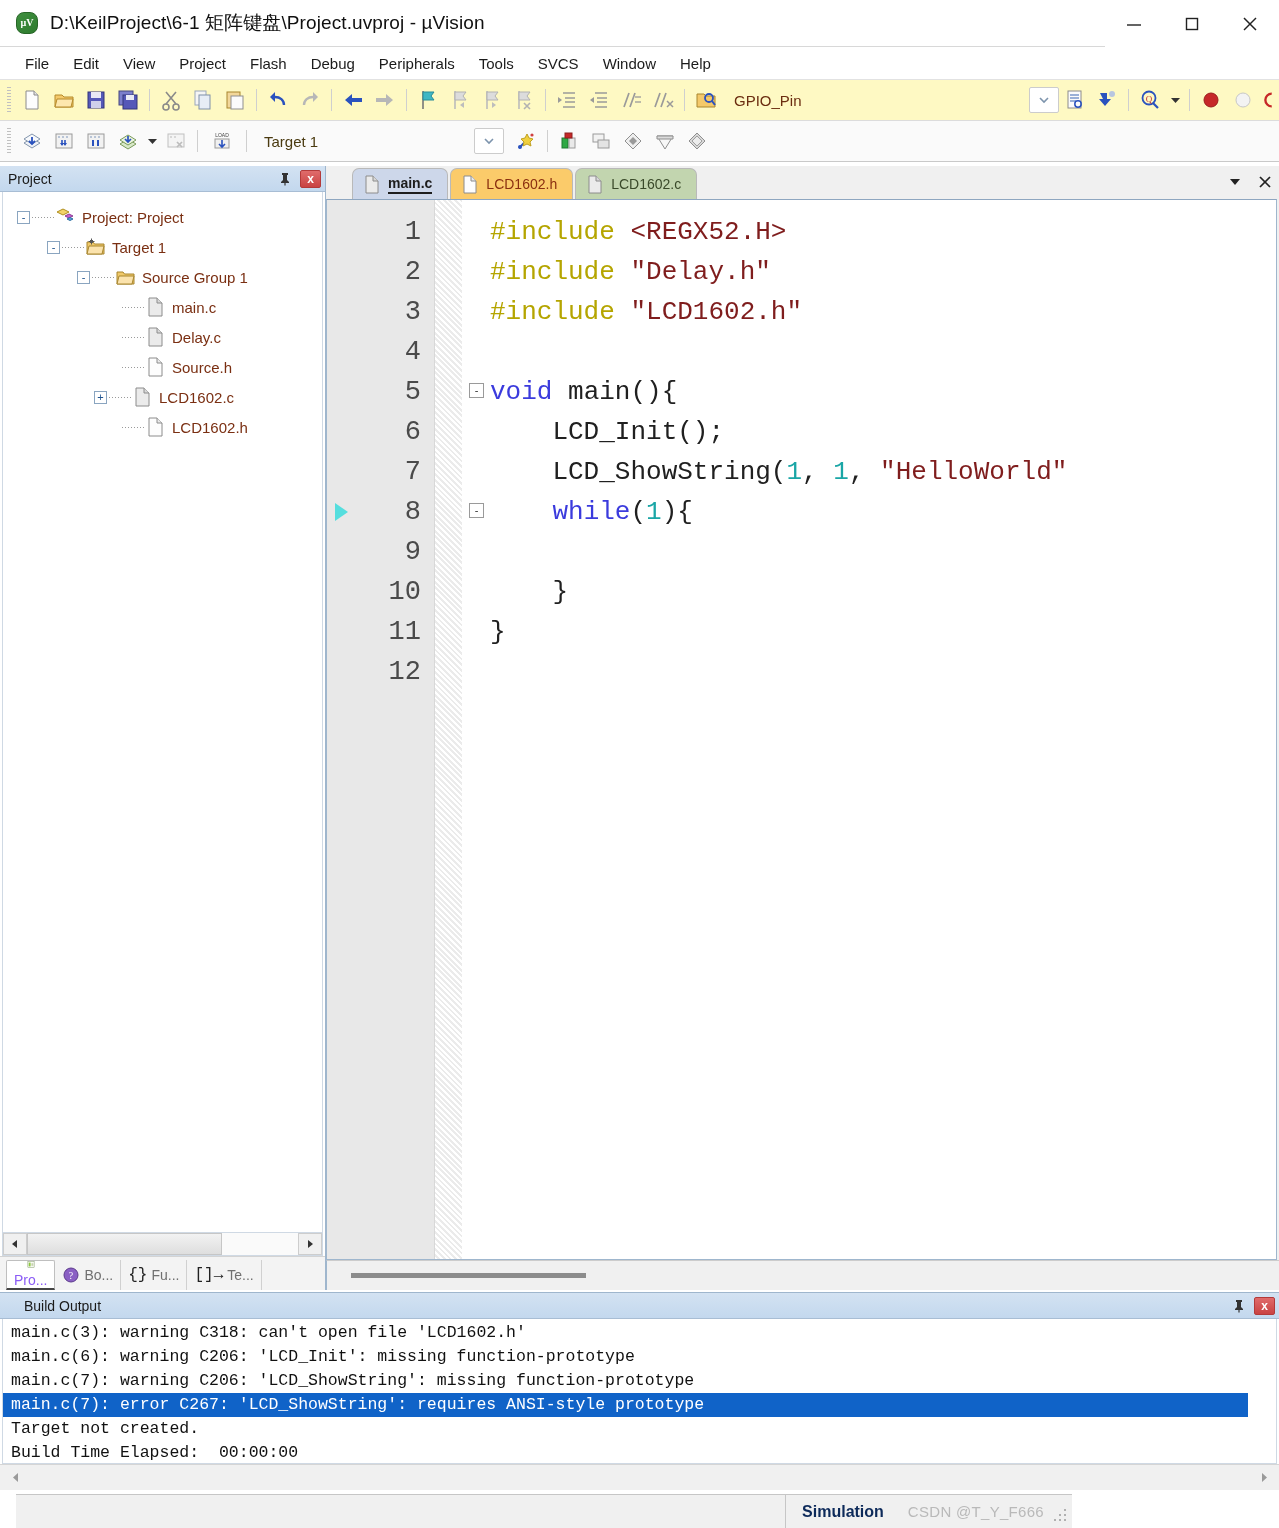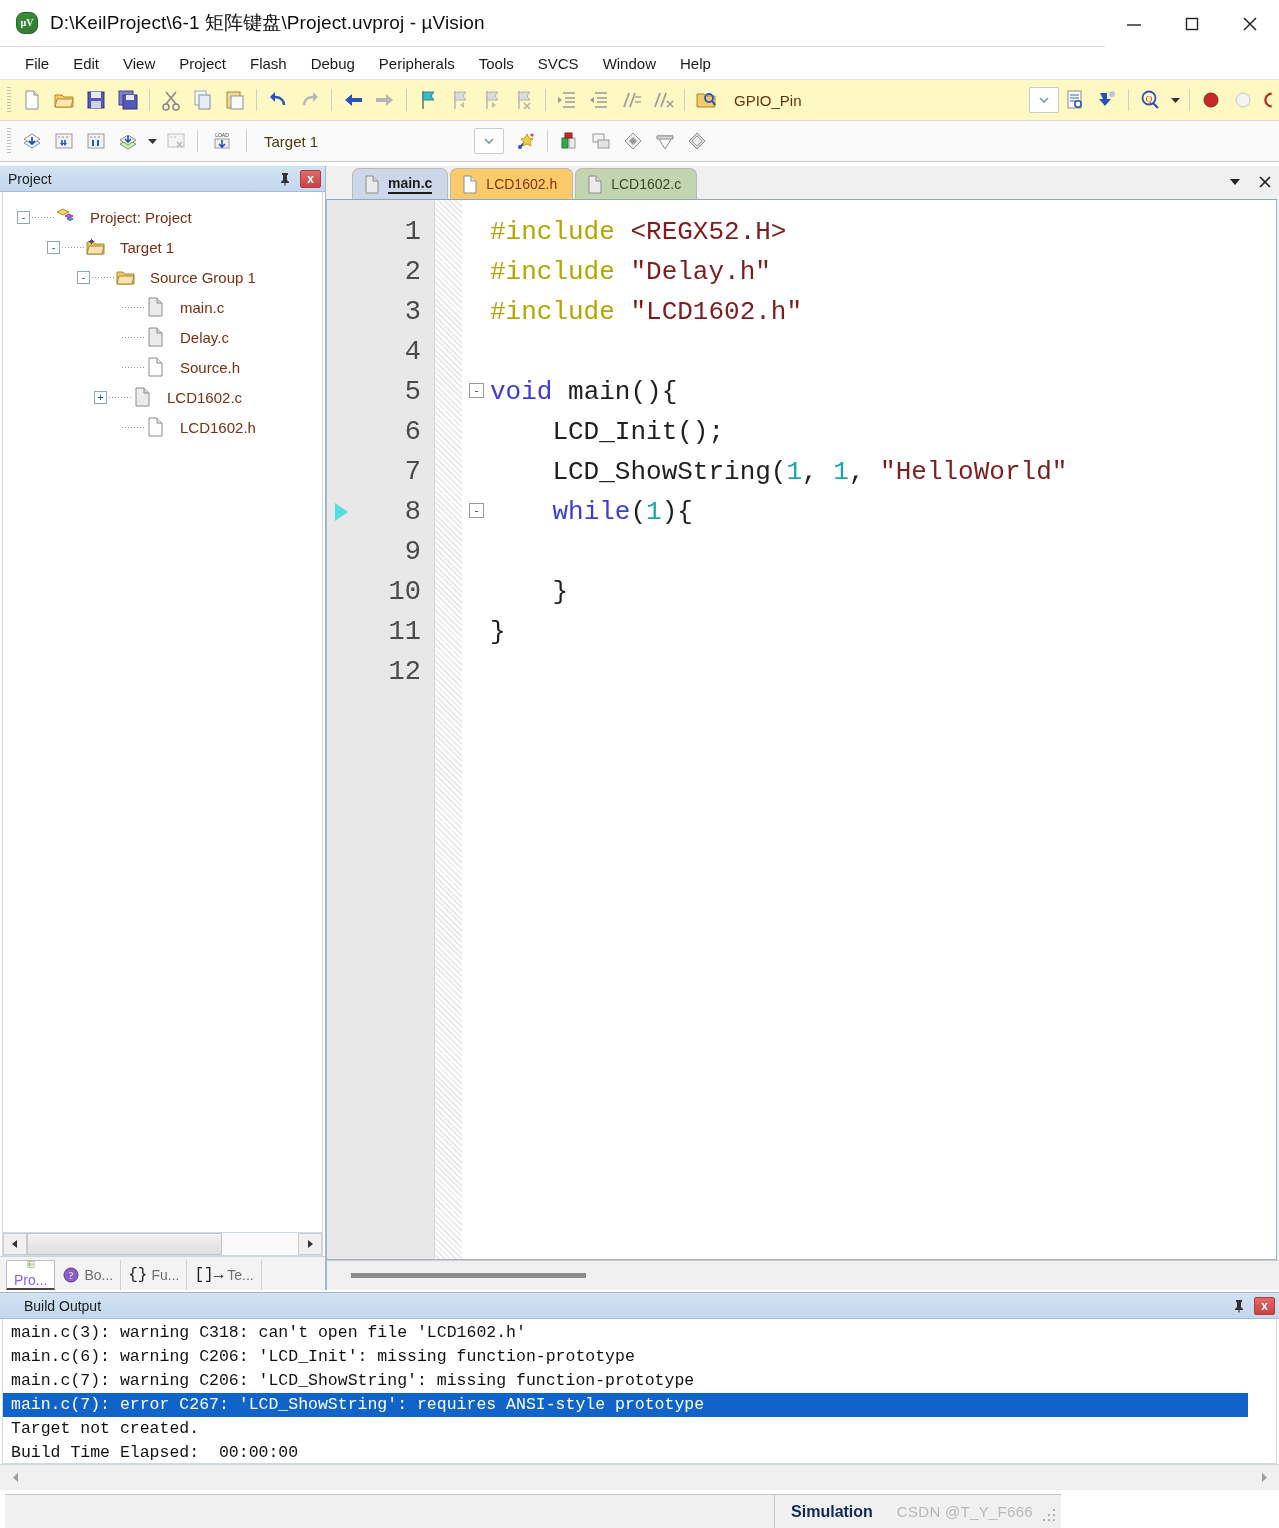--- a/index.html
+++ b/index.html
@@ -115,21 +115,21 @@
   }
   #tree{
     flex:1;background:#fff;padding:10px 0 0 14px;overflow:hidden;
     border:1px solid #cfd9e4; border-top:none; border-bottom:none;
     margin:0 2px;
   }
   .tnode{
     display:flex;align-items:center;height:30px;font-size:15px;color:#7a2f12;
     white-space:nowrap;
   }
-  .tnode .lbl{ margin-left:15px; }
+  .tnode .lbl{ margin-left:7px; }
   .expander{
     width:13px;height:13px;border:1px solid #8aa5c0;background:#fff;
     display:flex;align-items:center;justify-content:center;
     font-size:11px;line-height:1;color:#20548f;
     font-family:"Liberation Sans",sans-serif;
     flex:0 0 13px;
   }
   .expander.blank{ border:none;background:transparent; }
   .dots{
     width:22px;height:1px;
@@ -289,21 +289,21 @@
   }
   .bline.sel{ background:#1063c8;color:#ffffff; width:1245px;}
   #build-hscroll{
     height:26px;background:#f0f0f0;border-top:1px solid #d5d5d5;
     display:flex;align-items:center;justify-content:space-between;
     padding:0 3px;
   }
 
   
   #statusbar{
-    position:absolute;left:5px;top:1494px;width:1056px;height:34px;
+    position:absolute;left:16px;top:1494px;width:1056px;height:34px;
     background:#f0f0f0;border-top:1px solid #c6c6c6;
     display:flex;align-items:center;
   }
   #status-spacer{ flex:1; }
   #sim-cell{
     border-left:1px solid #c6c6c6;height:34px;
     display:flex;align-items:center;padding:0 16px;
     font-size:16px;color:#0d2a5a;font-weight:bold;
   }
   #watermark{

